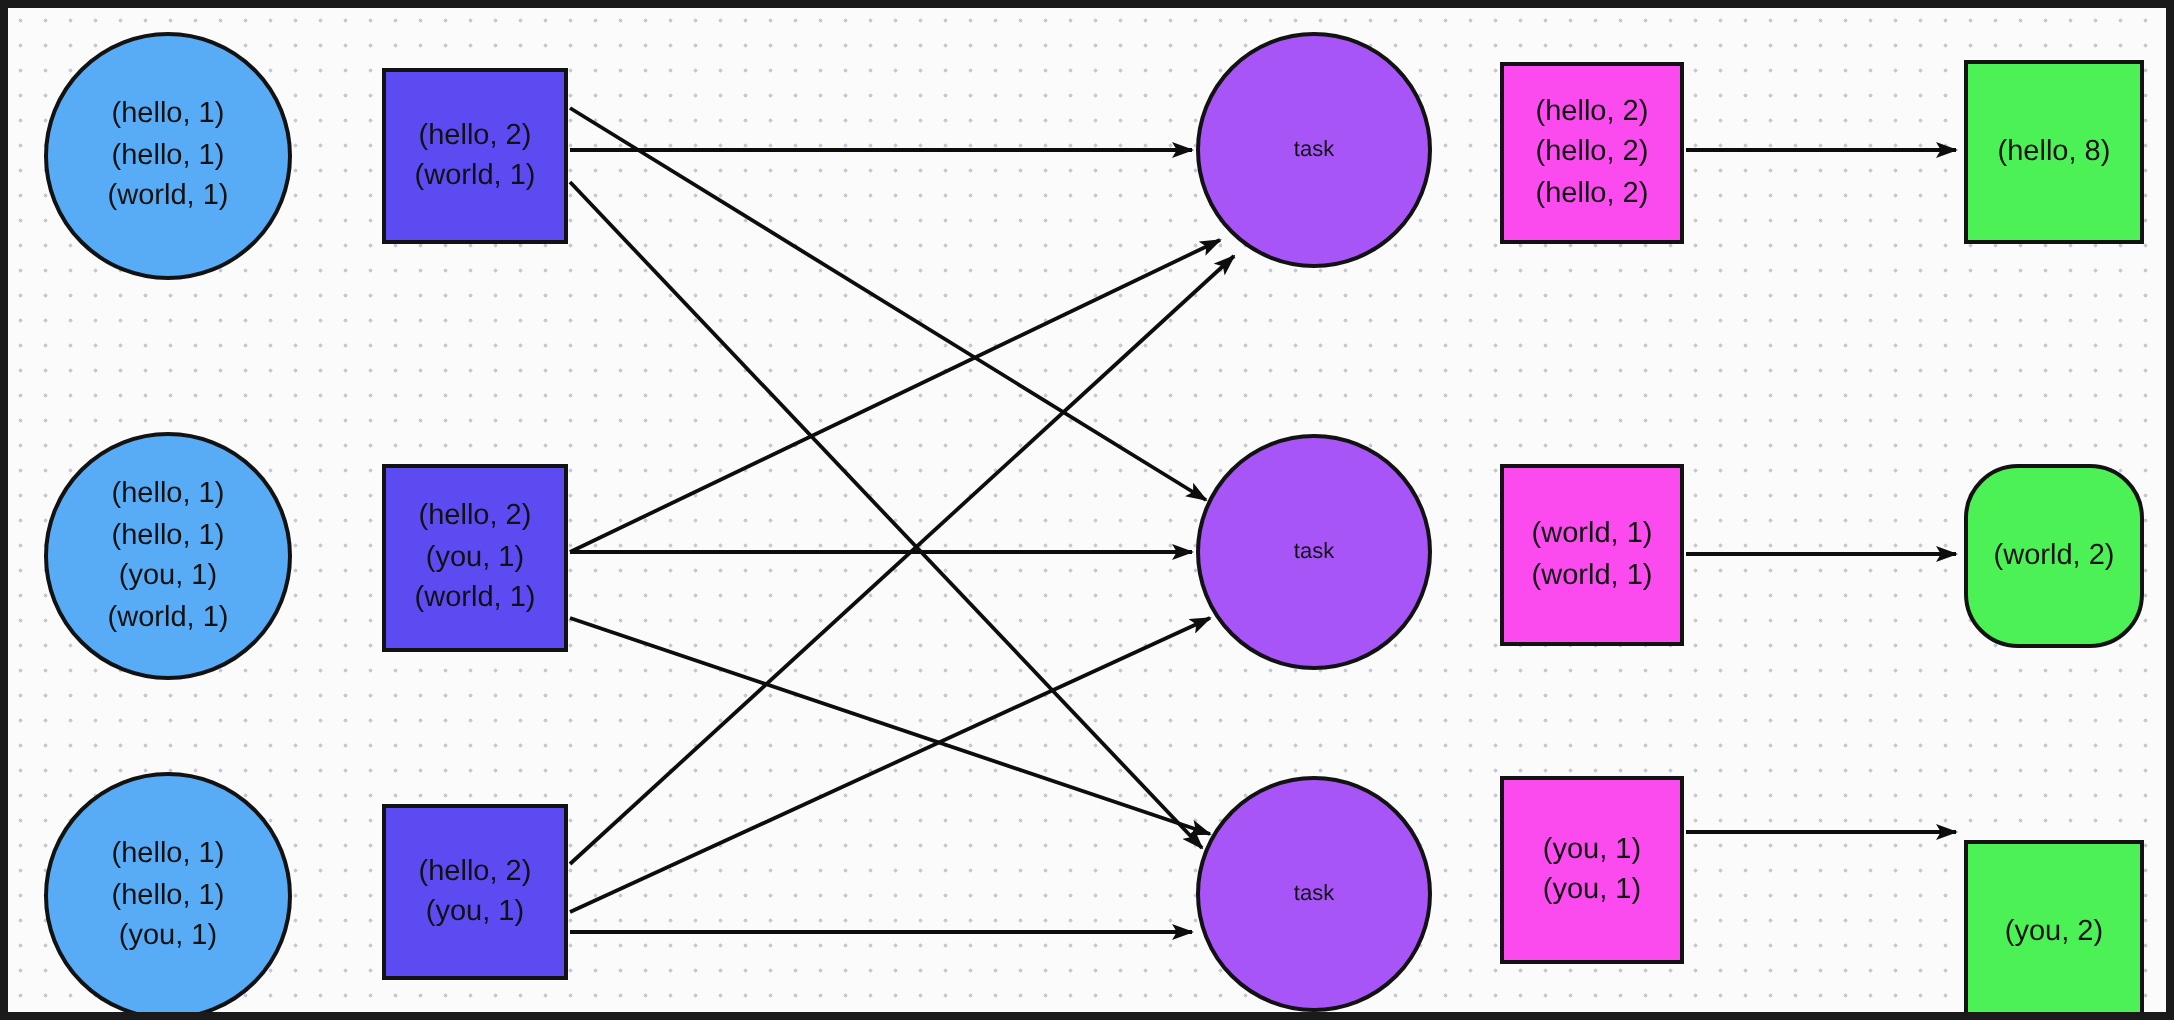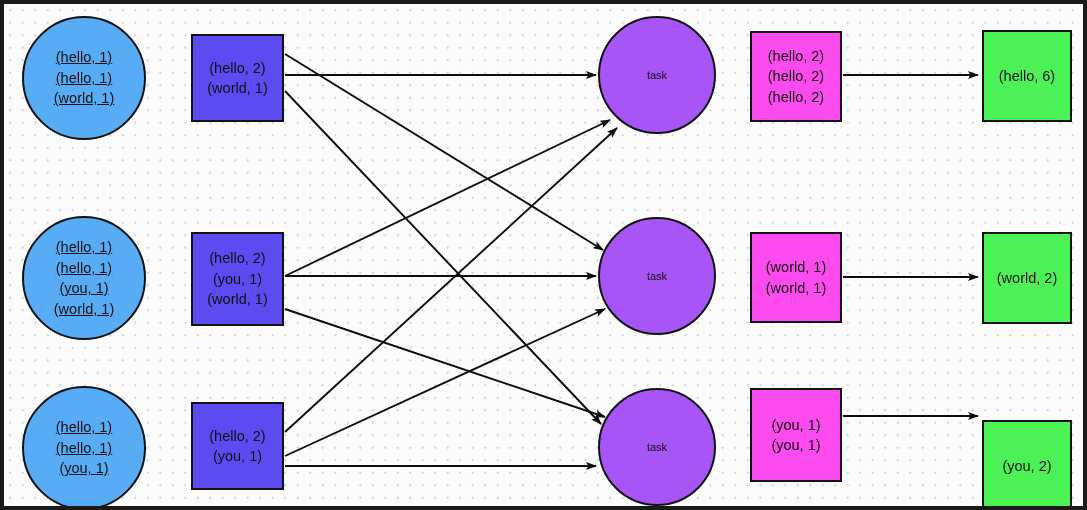--- a/index.html
+++ b/index.html
@@ -43,21 +43,20 @@
     line-height: 20.5px;
     white-space: nowrap;
   }
   .node .line {
     display: block;
   }
   .circle-input {
     border: 2px solid #121212;
     border-radius: 50%;
     background: #57acf5;
-    text-decoration: underline;
   }
   .box-mapout {
     border: 2px solid #121212;
     background: #5b4bf0;
   }
   .circle-task {
     border: 2px solid #121212;
     border-radius: 50%;
     background: #a855f7;
   }
@@ -139,23 +138,23 @@
       </div>
       <div class="node box-grouped" style="left: 746px; top: 228px; width: 92px; height: 91px;">
         <span class="line">(world, 1)</span>
         <span class="line">(world, 1)</span>
       </div>
       <div class="node box-grouped" style="left: 746px; top: 384px; width: 92px; height: 94px;">
         <span class="line">(you, 1)</span>
         <span class="line">(you, 1)</span>
       </div>
       <div class="node box-result" style="left: 978px; top: 26px; width: 90px; height: 92px;">
-        <span class="line">(hello, 6)</span>
+        <span class="line">(hello, 8)</span>
       </div>
-      <div class="node box-result" style="left: 978px; top: 228px; width: 90px; height: 92px;">
+      <div class="node box-result" style="left: 978px; top: 228px; width: 90px; height: 92px; border-radius: 27px;">
         <span class="line">(world, 2)</span>
       </div>
       <div class="node box-result" style="left: 978px; top: 396px; width: 90px; height: 92px; margin-top: 20px;">
         <span class="line">(you, 2)</span>
       </div>
       <div class="node circle-task" style="left: 594px; top: 12px; width: 118px; height: 118px;">
         <span class="line task-label">task</span>
       </div>
       <div class="node circle-task" style="left: 594px; top: 213px; width: 118px; height: 118px;">
         <span class="line task-label">task</span>

